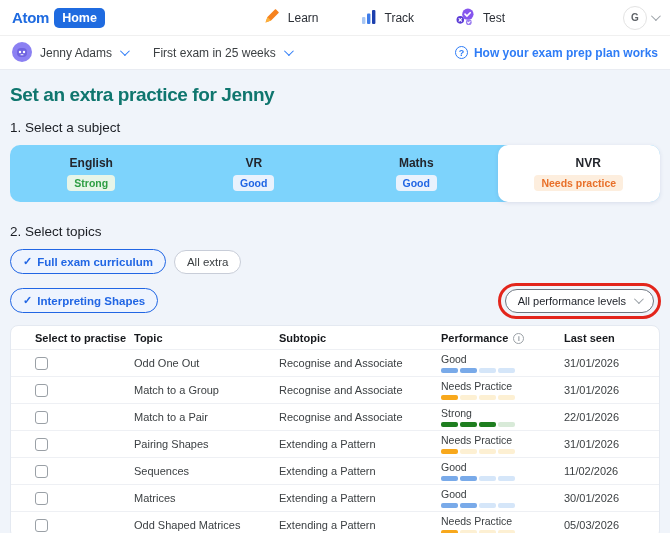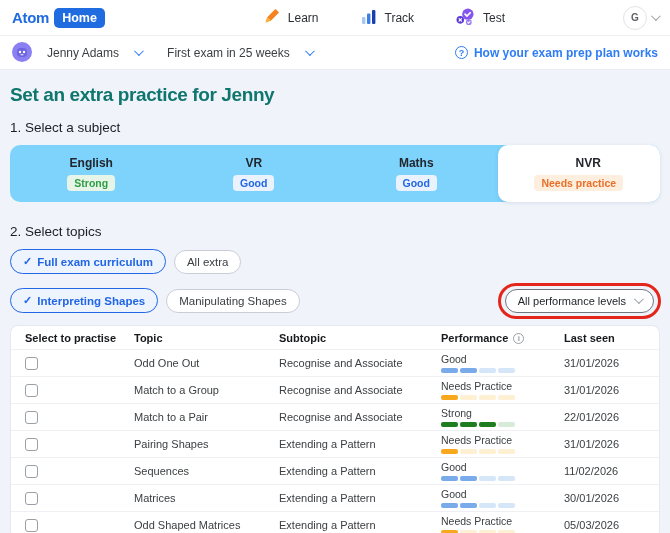--- a/index.html
+++ b/index.html
@@ -33,21 +33,21 @@
   }
   .chev { width:7px; height:7px; border-right:1.5px solid #9aa0a6; border-bottom:1.5px solid #9aa0a6;
     transform:rotate(45deg) translateY(-2px); display:inline-block; }
   .chev.blue { border-color:#2e7cf6; }
 
   
   .subheader {
     height:34px; background:#fff; display:flex; align-items:center;
     padding:0 12px; border-bottom:1px solid #e9ecf2;
   }
-  .student-sel, .exam-sel { display:flex; align-items:center; gap:15px; cursor:pointer; }
+  .student-sel, .exam-sel { display:flex; align-items:center; gap:8px; cursor:pointer; }
   .student-sel { margin-right:26px; }
   .sel-label { font-size:12px; color:#3c4043; }
   .help-link { margin-left:auto; display:flex; align-items:center; gap:6px; cursor:pointer; }
   .help-link span.txt { color:#2e7cf6; font-weight:bold; font-size:12px; }
   .qicon {
     width:13px; height:13px; border:1.3px solid #2e7cf6; border-radius:50%;
     color:#2e7cf6; font-size:9px; font-weight:bold; display:flex; align-items:center; justify-content:center;
   }
 
   
@@ -97,21 +97,21 @@
   .table-card {
     margin-top:12px; background:#fff; border:1px solid #e4e9f1; border-radius:8px;
     overflow:hidden;
   }
   table { width:100%; border-collapse:collapse; table-layout:fixed; }
   col.c1{width:123px;} col.c2{width:145px;} col.c3{width:162px;} col.c4{width:123px;} col.c5{width:auto;}
   th {
     text-align:left; font-size:11px; font-weight:bold; color:#17191d;
     padding:6px 0 5px; vertical-align:middle;
   }
-  th:first-child, td:first-child { padding-left:14px; }
+  th:first-child, td:first-child { padding-left:24px; }
   td { font-size:11px; color:#3c4043; padding:3px 0; height:23px; border-top:1px solid #eef0f4; vertical-align:middle; }
   .th-flex { display:flex; align-items:center; gap:5px; }
   .info-icon {
     width:11px; height:11px; border:1px solid #9aa0a6; border-radius:50%;
     color:#9aa0a6; font-size:8px; display:inline-flex; align-items:center; justify-content:center;
     font-style:normal;
   }
   .checkbox {
     width:13px; height:13px; border:1.5px solid #9aa0a6; border-radius:3px;
     background:#fff; display:inline-block; cursor:pointer; vertical-align:middle;
@@ -228,23 +228,20 @@
     </div>
     <div class="chip">
       <span>All extra</span>
     </div>
   </div>
 
   <div class="chip-row second">
     <div class="chip selected">
       <span class="check">✓</span>
       <span>Interpreting Shapes</span>
-    </div>
-    <div class="chip">
-      <span>Manipulating Shapes</span>
     </div>
     <div class="spacer"></div>
     <div class="dd-wrap">
       <div class="dropdown">
         <span>All performance levels</span>
         <span class="chev"></span>
       </div>
       <div class="red-ring"></div>
     </div>
   </div>

